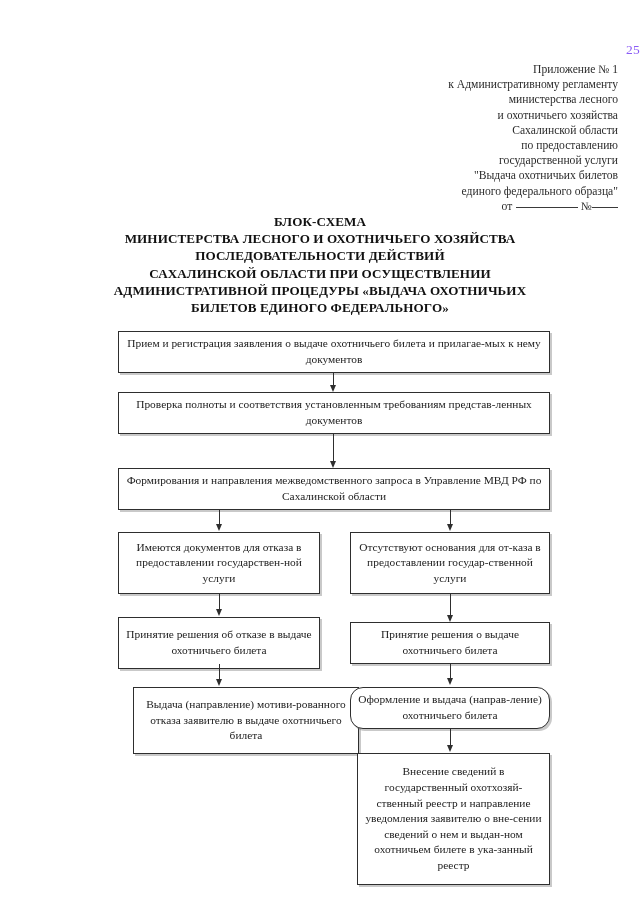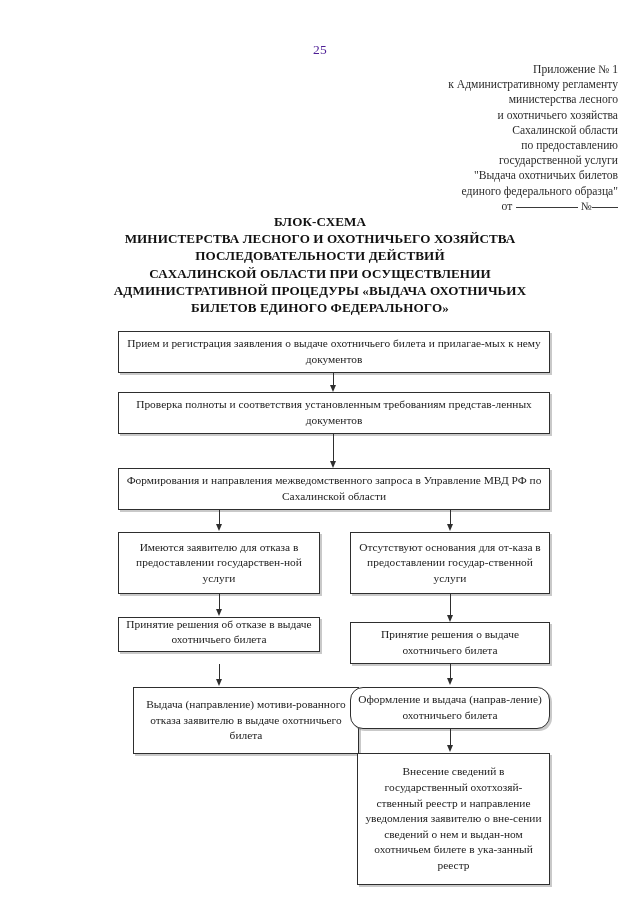--- a/index.html
+++ b/index.html
@@ -21,24 +21,24 @@
     position: absolute;
     inset: 0;
   }
 
   
   .page-number {
     position: absolute;
     top: 42px;
     left: 0;
     width: 640px;
-    text-align: center;
+    text-align: right;
     font-size: 13.5px;
     letter-spacing: 0.2px;
-    color: #4c1d95;
+    color: #8b5cf6;
   }
 
   
   .appendix {
     position: absolute;
     top: 62px;
     right: 22px;
     width: 320px;
     text-align: right;
     font-size: 11.6px;
@@ -156,32 +156,32 @@
     <div class="node" style="left:118px; top:468px; width:432px; height:42px;">
       <span class="txt">Формирования и направления межведомственного запроса в Управление МВД РФ по Сахалинской области</span>
     </div>
 
     <div class="vline" style="left:219px; top:510px; height:15px;"></div>
     <div class="arrowhead" style="left:216px; top:524px;"></div>
     <div class="vline" style="left:450px; top:510px; height:15px;"></div>
     <div class="arrowhead" style="left:447px; top:524px;"></div>
 
     <div class="node" style="left:118px; top:532px; width:202px; height:62px;">
-      <span class="txt">Имеются заявителю для отказа в предоставлении государствен-ной услуги</span>
+      <span class="txt">Имеются документов для отказа в предоставлении государствен-ной услуги</span>
     </div>
     <div class="vline" style="left:219px; top:594px; height:16px;"></div>
     <div class="arrowhead" style="left:216px; top:609px;"></div>
 
     <div class="node" style="left:350px; top:532px; width:200px; height:62px;">
       <span class="txt">Отсутствуют основания для от-каза в предоставлении государ-ственной услуги</span>
     </div>
     <div class="vline" style="left:450px; top:594px; height:22px;"></div>
     <div class="arrowhead" style="left:447px; top:615px;"></div>
 
-    <div class="node" style="left:118px; top:617px; width:202px; height:35px;align-items:flex-end;">
+    <div class="node" style="left:118px; top:617px; width:202px; height:52px;">
       <span class="txt">Принятие решения об отказе в выдаче охотничьего билета</span>
     </div>
     <div class="vline" style="left:219px; top:664px; height:16px;"></div>
     <div class="arrowhead" style="left:216px; top:679px;"></div>
 
     <div class="node" style="left:350px; top:622px; width:200px; height:42px;">
       <span class="txt">Принятие решения о выдаче охотничьего билета</span>
     </div>
     <div class="vline" style="left:450px; top:664px; height:15px;"></div>
     <div class="arrowhead" style="left:447px; top:678px;"></div>

